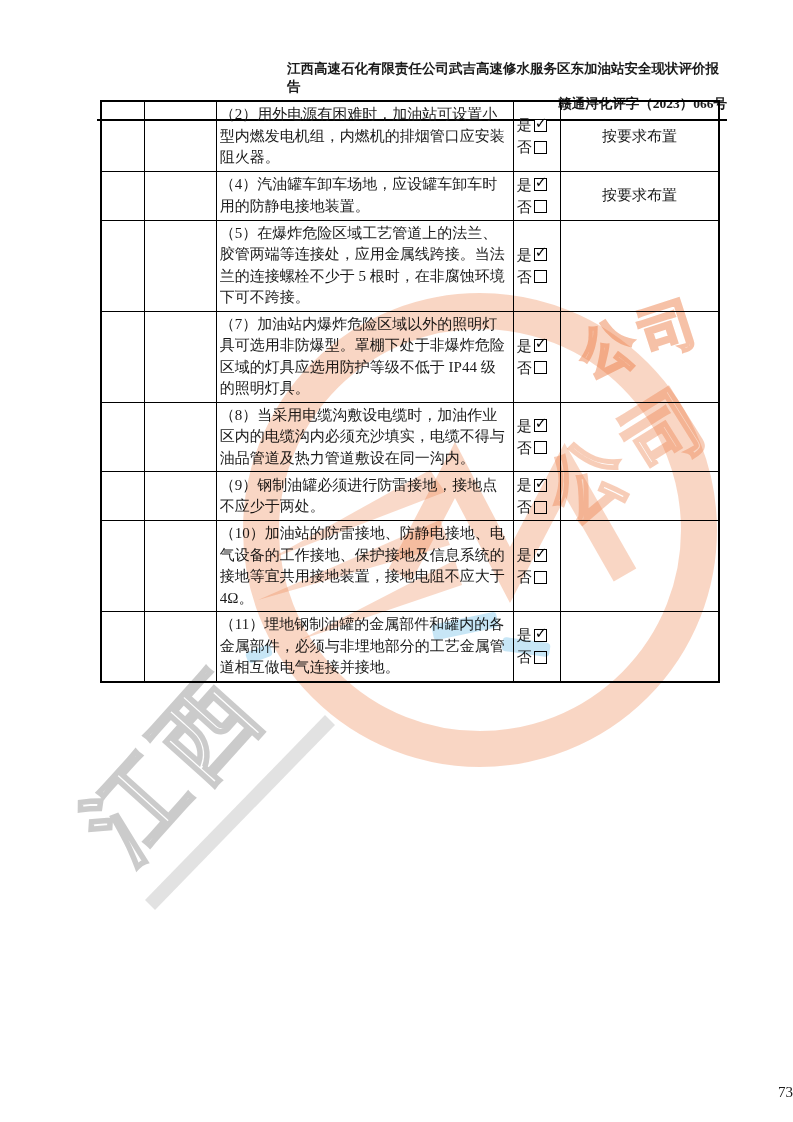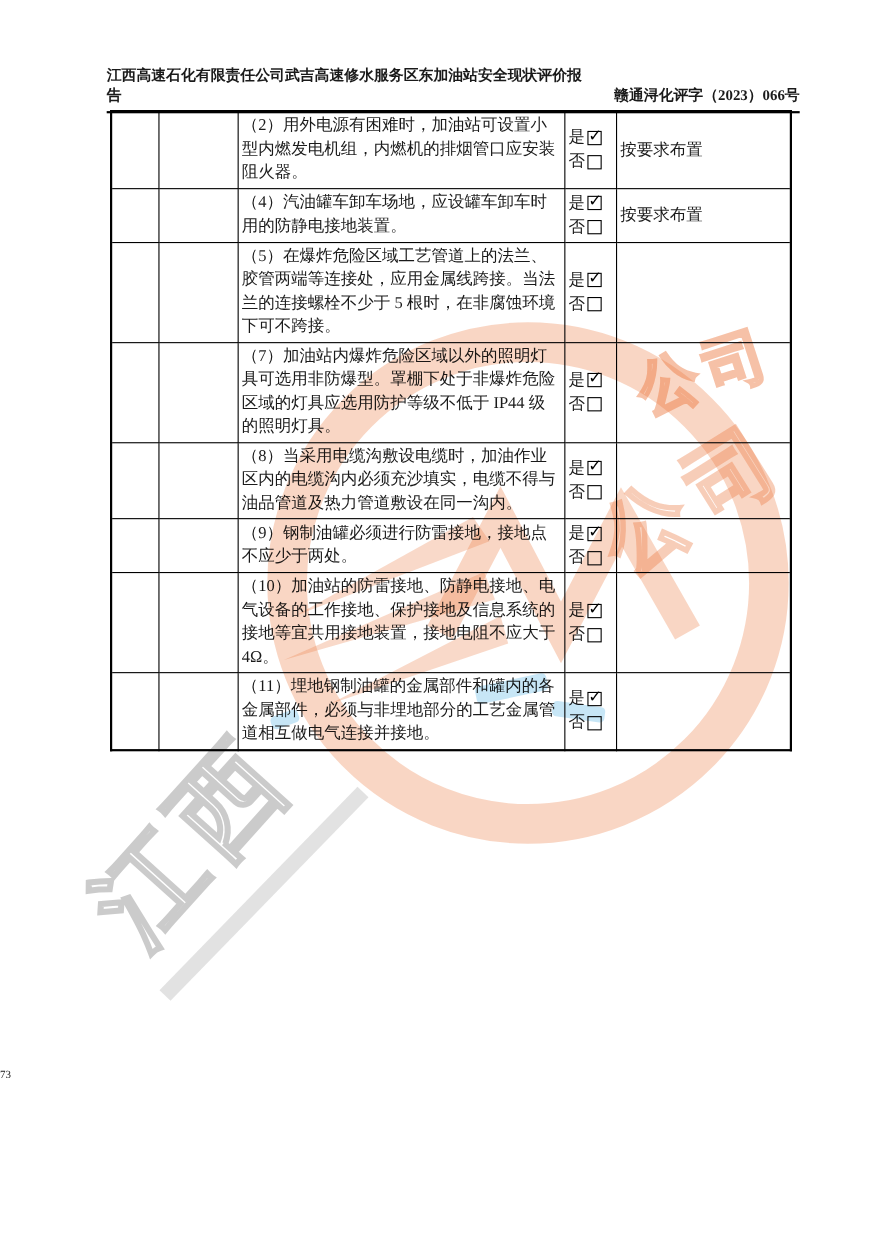--- a/index.html
+++ b/index.html
@@ -12,58 +12,58 @@
     font-family:"Liberation Serif","DejaVu Serif",serif;
     color:#1a1a1a;
     overflow:hidden;
   }
   
   .hdr {
     position:absolute; left:97px; top:60px; width:630px;
     display:flex; justify-content:space-between; align-items:flex-end;
     border-bottom:2px solid #000;
     padding-bottom:6px;
-    font-weight:bold; font-size:13.5px; line-height:1.3;
+    font-weight:bold; font-size:13.5px; line-height:1.3;flex-direction:column;
   }
   .hdr .t-left { max-width:440px; }
   .hdr .t-right { white-space:nowrap; }
   
   .tblwrap { position:absolute; left:100px; top:100px; z-index:1; }
   table.chk {
     border-collapse:collapse; table-layout:fixed;
     width:620px;
     border:2px solid #000;
     font-size:15px;
   }
   table.chk td {
     border:1px solid #000;
     vertical-align:middle;
     padding:2px 3px;
   }
   td.c1 { width:43px; }
   td.c2 { width:72px; }
   td.c3 { width:296px; text-align:left; line-height:21.5px; padding:3px 4px; }
   td.c4 { width:47px; padding:2px 2px 2px 5px; }
-  td.c5 { width:158px; text-align:left; }
+  td.c5 { width:158px; text-align:center; }
   .cbrow { display:flex; align-items:center; gap:2px; line-height:22px; white-space:nowrap; }
   .cb {
     position:relative; display:inline-block;
     width:13px; height:13px;
     border:1px solid #000;
     background:#fff;
   }
   .cb .mark {
     position:absolute; left:0px; top:-8px;
     font-size:15px; font-weight:bold; color:#000;
     font-family:"DejaVu Sans",sans-serif;
   }
   
   .pageno {
-    position:absolute; left:0; top:972px; width:100%;
-    text-align:left; font-size:10px;
+    position:absolute; left:0; top:1084px; width:100%;
+    text-align:right; font-size:15px;
   }
   
   .wm { position:absolute; inset:0; z-index:5; pointer-events:none; mix-blend-mode:multiply; }
   .wm-ring {
     position:absolute; left:243px; top:293px;
     width:474px; height:474px; border-radius:50%;
     border:36px solid rgba(235,118,60,0.30);
   }
   .wm-svg { position:absolute; left:0; top:0; }
   .wm-outline {

